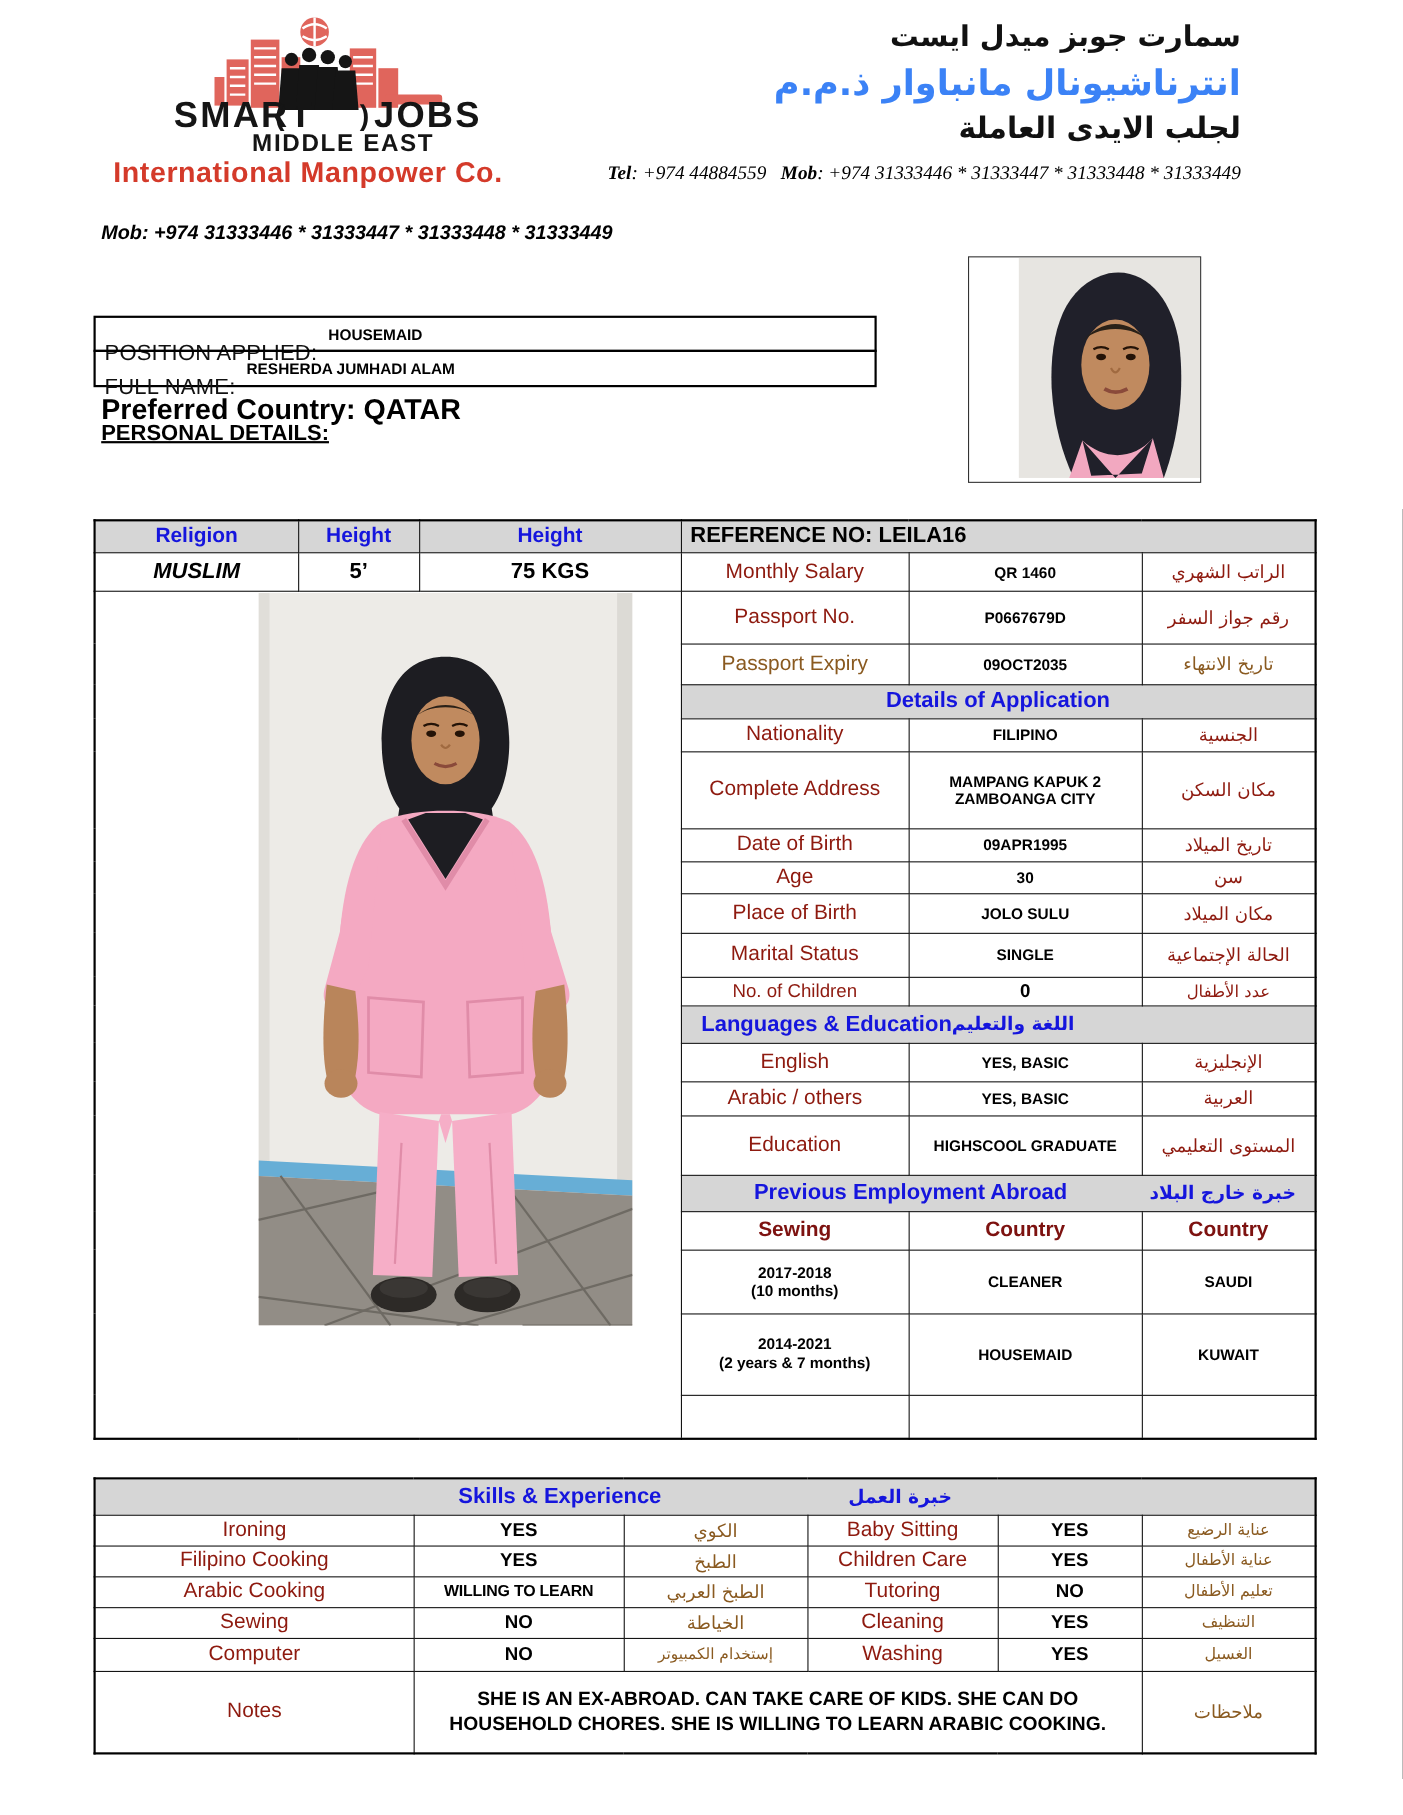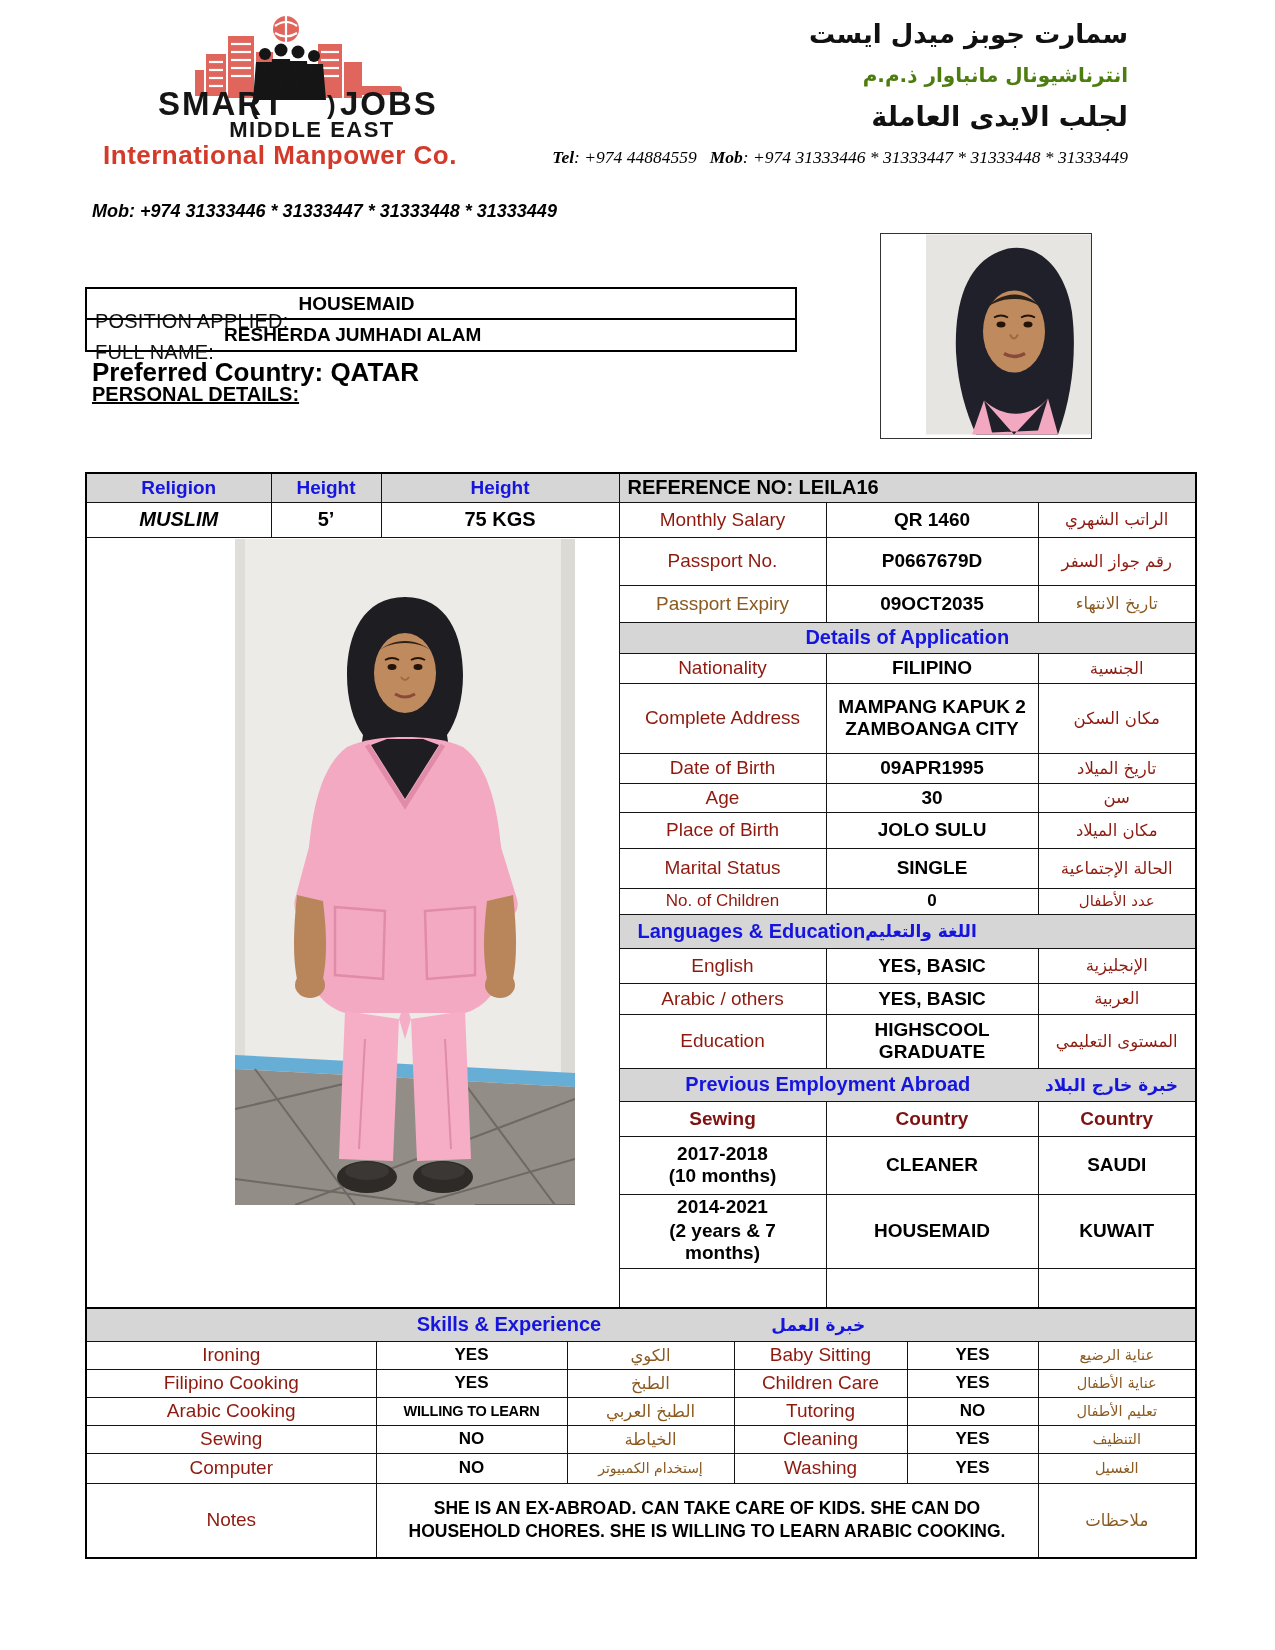--- a/index.html
+++ b/index.html
@@ -4,49 +4,49 @@
 <style>
   html,body{margin:0;padding:0;background:#888;}
   body{font-family:"Liberation Sans",sans-serif;}
   .page{position:relative;width:1275px;height:1650px;background:#ffffff;margin:0 auto;overflow:hidden;}
 
   
   .logo-wrap{position:absolute;left:100px;top:8px;width:360px;}
   .logo-company{margin-top:-4px;text-align:center;color:#d43a2a;font-weight:bold;font-size:26px;letter-spacing:.5px;}
   .arabic-head{position:absolute;top:14px;right:147px;text-align:right;font-family:"DejaVu Sans",sans-serif;direction:rtl;}
   .arabic-head .l1{font-size:26px;font-weight:bold;color:#111;line-height:40px;}
-  .arabic-head .l2{font-size:20px;font-weight:bold;color:#4d7c0f;line-height:42px;text-align:right;}
+  .arabic-head .l2{font-size:32px;font-weight:bold;color:#3b82f6;line-height:42px;text-align:right;}
   .arabic-head .l3{font-size:27px;font-weight:bold;color:#111;line-height:42px;}
   .tel-line{position:absolute;top:147px;right:147px;font-family:"Liberation Serif",serif;font-style:italic;font-size:17.5px;color:#000;white-space:nowrap;}
   .tel-line b{font-weight:bold;}
   .mob-line{position:absolute;top:201px;left:92px;font-style:italic;font-size:18px;font-weight:bold;color:#000;white-space:nowrap;}
 
   
   .photo-box{position:absolute;left:880px;top:233px;width:210px;height:204px;border:1.5px solid #333;background:#fff;}
   .photo-box svg{position:absolute;right:0;top:0;}
 
   
   .app-box{position:absolute;left:85px;width:712px;height:33px;border:2px solid #000;display:flex;align-items:center;padding-left:8px;box-sizing:border-box;font-size:20px;color:#111;}
   .app-box .lab{font-weight:normal;letter-spacing:.2px;margin-top:35px;}
   .app-box .val{font-weight:bold;margin-left:10px;}
   .pref-line{position:absolute;left:92px;top:357px;font-size:26px;font-weight:bold;color:#000;}
   .pd-heading{position:absolute;left:92px;top:383px;font-size:20px;font-weight:bold;text-decoration:underline;color:#000;}
 
   
   table{border-collapse:collapse;table-layout:fixed;margin-top:14px;}
   .tblA{position:absolute;left:85px;top:458px;width:1110px;}
-  .tblB{position:absolute;left:85px;top:1293px;width:1110px;}
+  .tblB{position:absolute;left:85px;top:1329px;width:1110px;}
   td,th{border:1.6px solid #141414;padding:0 4px;vertical-align:middle;text-align:center;overflow:hidden;box-sizing:border-box;}
   .tblA{border:2.5px solid #000;} .tblB{border:2.5px solid #000;}
   .band{background:#d6d6d6;}
   .blue{color:#1515dd;font-weight:bold;}
   .maroon{color:#8e1a0f;}
   .brown{color:#8a5a20;}
   .lbl{font-size:19px;}
-  .val{font-weight:bold;color:#000;font-size:19px;}
+  .val{font-weight:bold;color:#000;font-size:14px;}
   .ar{font-family:"DejaVu Sans",sans-serif;font-size:16.5px;direction:rtl;}
   .ref-cell{text-align:left;font-weight:bold;color:#000;font-size:20px;padding-left:8px;}
   .hdr-blue{font-size:19px;}
   .muslim{font-style:italic;font-weight:bold;font-size:20px;color:#000;}
   .bold20{font-weight:bold;font-size:20px;color:#000;}
   .band-flex{display:flex;align-items:center;padding:0 10px 0 14px;}
   .band-center{font-size:20px;}
   .emp-band{display:flex;align-items:center;}
   .emp-band .en{width:72%;text-align:center;font-size:20px;}
   .emp-band .arr{width:28%;text-align:center;font-size:17px;}

